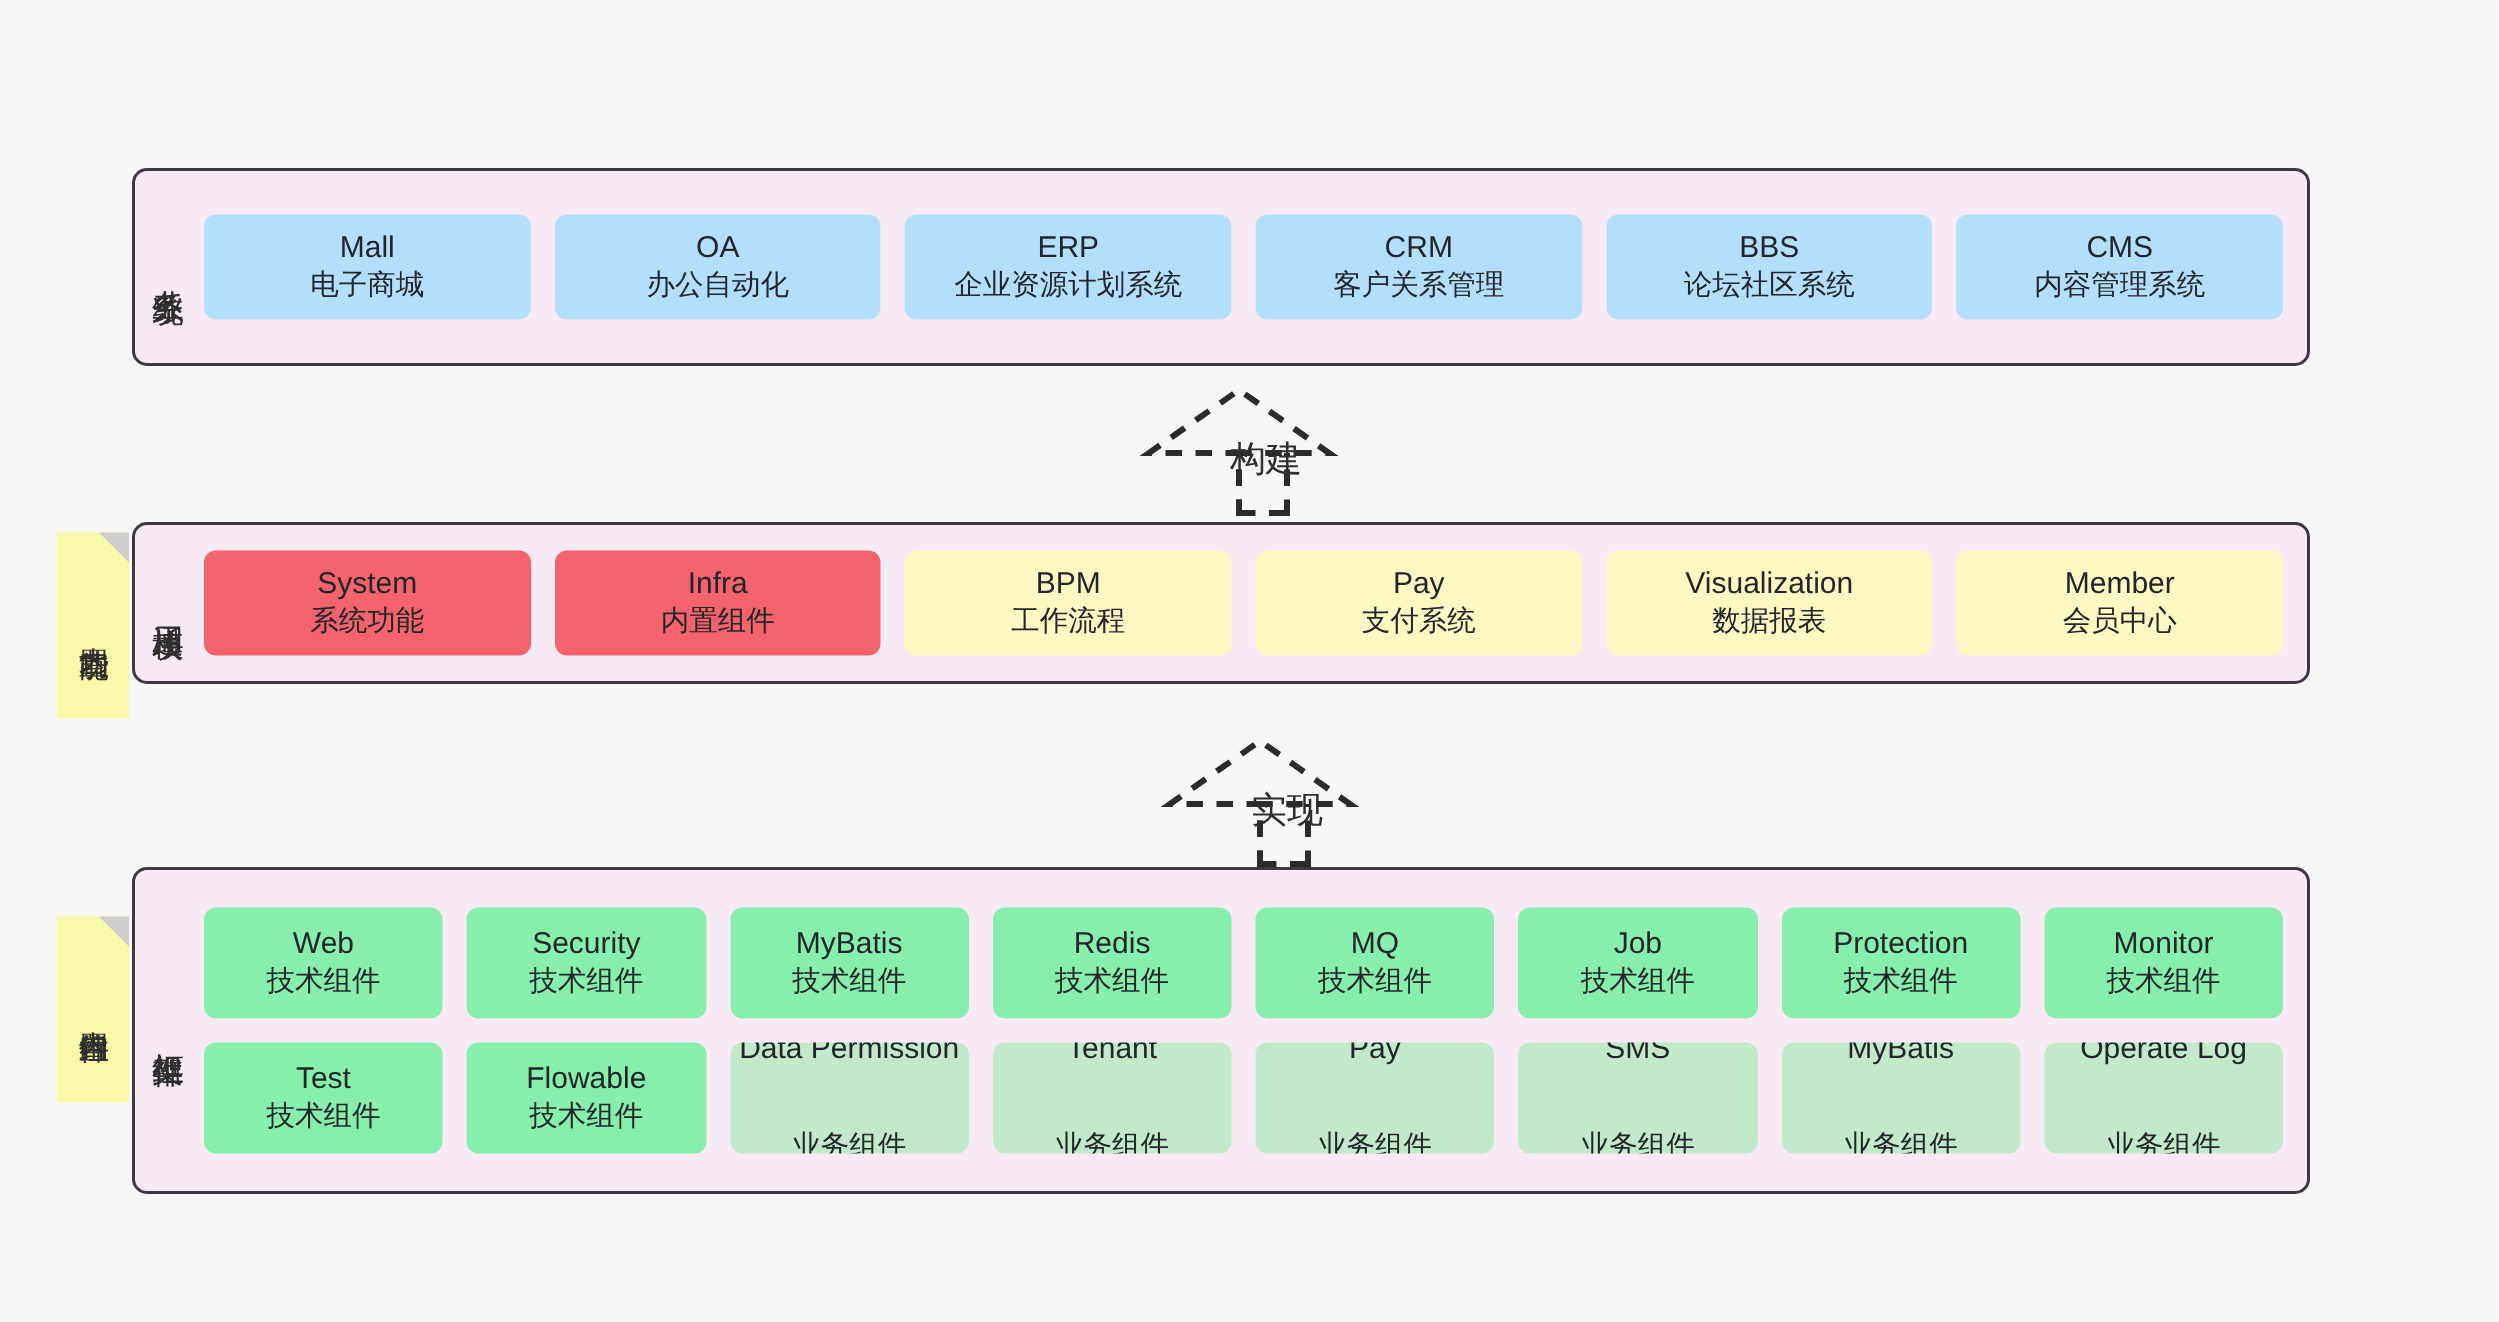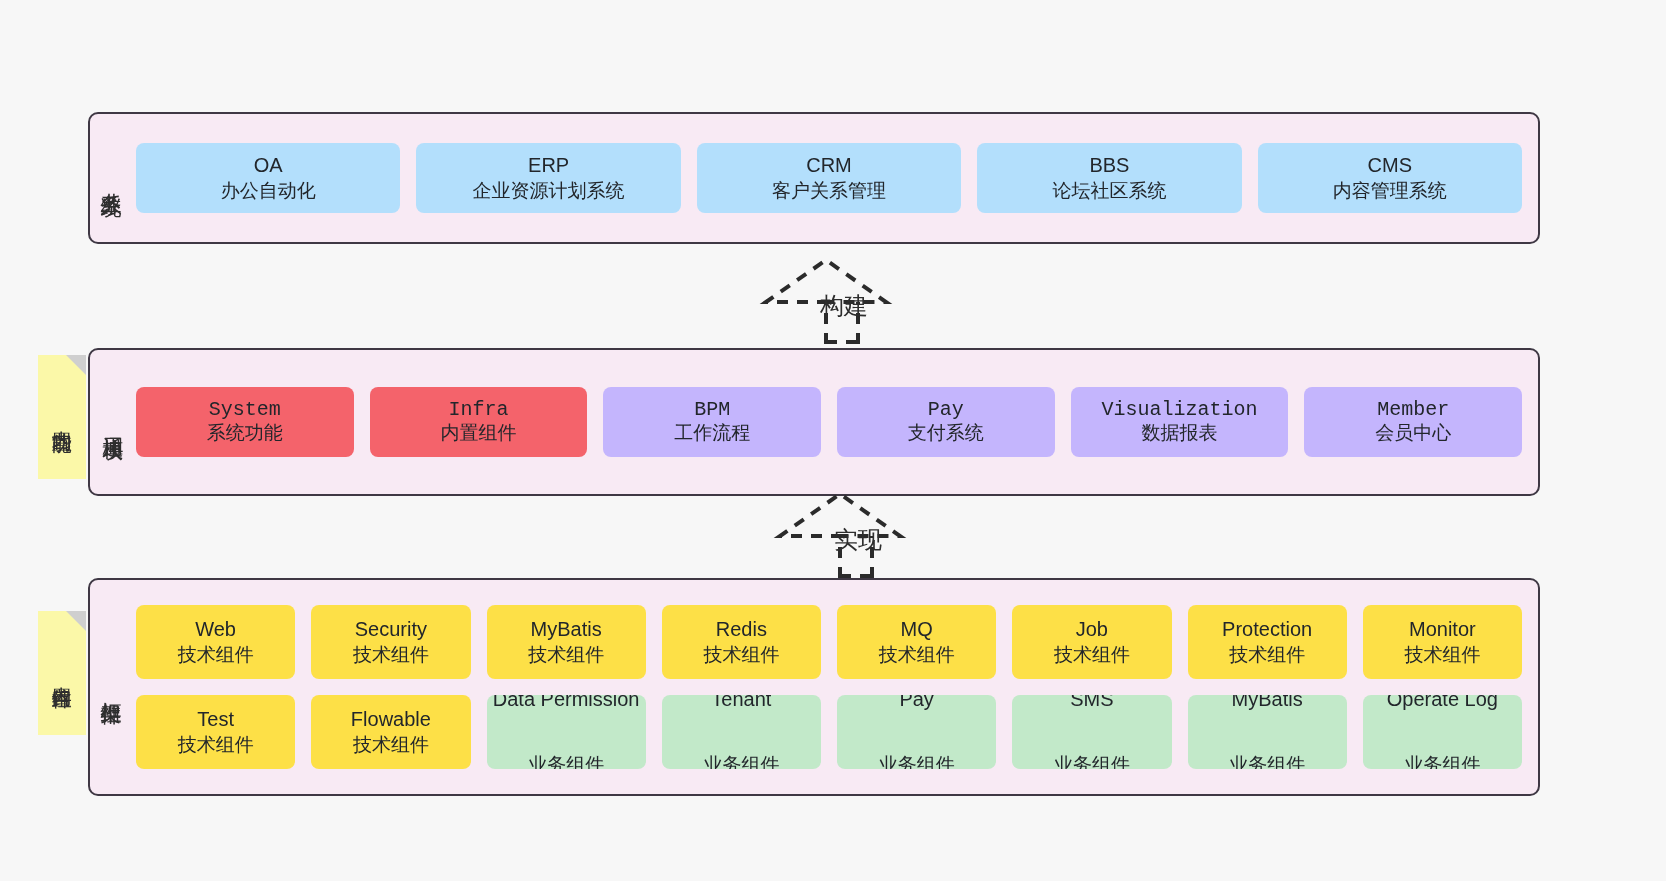--- a/index.html
+++ b/index.html
@@ -82,27 +82,27 @@
     white-space: normal;
   }
   .node .cn {
     font-size: 19px;
     line-height: 1.26;
   }
 
   
   .c-blue       { background: #b3dffc; }
   .c-red        { background: #f4636b; }
-  .c-pink       { background: #c4b5fd; }
-  .c-green      { background: #fde047; }
+  .c-pink       { background: #fef9c3; }
+  .c-green      { background: #86efac; }
   .c-lightgreen { background: #c2e9c9; gap: 40px; }
 
   
   #panel-business { left: 88px;  top: 112px; width: 1452px; height: 132px; }
-  #panel-modules  { left: 88px;  top: 348px; width: 1452px; height: 148px; font-family: Liberation Mono, monospace; }
+  #panel-modules  { left: 88px;  top: 348px; width: 1452px; height: 108px; }
   #panel-framework{ left: 88px;  top: 578px; width: 1452px; height: 218px; }
 
   #panel-business .node,
   #panel-modules .node { height: 70px; }
   #panel-framework .node { height: 74px; }
 
   
   .sticky {
     position: absolute;
     width: 48px;
@@ -154,20 +154,24 @@
 </head>
 <body>
 
 <div id="canvas">
 
   <div class="layer-panel" id="panel-business">
     <div class="layer-title">业务系统</div>
     <div class="layer-body">
       <div class="row">
         <div class="node c-blue">
+          <span class="en">Mall</span>
+          <span class="cn">电子商城</span>
+        </div>
+        <div class="node c-blue">
           <span class="en">OA</span>
           <span class="cn">办公自动化</span>
         </div>
         <div class="node c-blue">
           <span class="en">ERP</span>
           <span class="cn">企业资源计划系统</span>
         </div>
         <div class="node c-blue">
           <span class="en">CRM</span>
           <span class="cn">客户关系管理</span>

